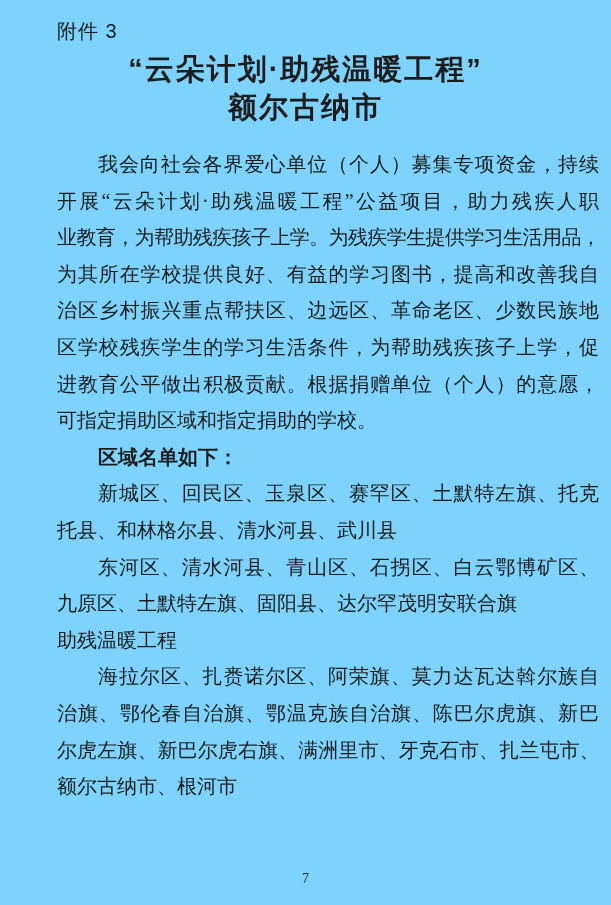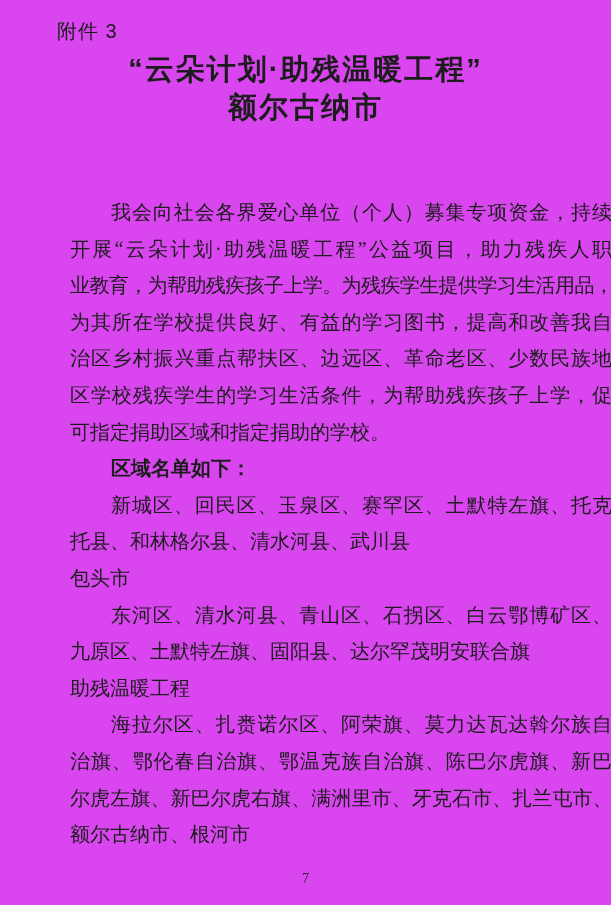--- a/index.html
+++ b/index.html
@@ -1,21 +1,21 @@
 <!DOCTYPE html>
 <html><head>
 <meta charset="utf-8">
 <style>
   html, body { margin: 0; padding: 0; background: #e9e9e9; }
   .page {
     position: relative;
     width: 611px;
     height: 905px;
     margin: 0 auto;
-    background: #d946ef;
+    background: #7dd3fc;
     color: #1c1c1c;
     font-family: "Liberation Serif", "DejaVu Serif", serif;
     overflow: hidden;
   }
   .attachment-label {
     position: absolute;
     top: 17px;
     left: 57px;
     font-size: 20px;
     line-height: 28px;
@@ -31,23 +31,22 @@
     font-weight: bold;
     font-size: 29px;
     line-height: 38px;
     letter-spacing: 2px;
   }
   .doc-title.t1 { top: 50px; }
   .doc-title.t2 { top: 88px; }
   .body-block {
     position: absolute;
     top: 146px;
-    left: 70px;
+    left: 57px;
     width: 542px;
-    margin-top: 48px;
   }
   .line {
     height: 36.6px;
     line-height: 36.6px;
     font-size: 20px;
     overflow: hidden;
     white-space: nowrap;
   }
   .justify {
     text-align: justify;
@@ -82,28 +81,28 @@
   <div class="doc-title t2">额尔古纳市</div>
 
   <div class="body-block">
 
     <div class="line indent justify">我会向社会各界爱心单位（个人）募集专项资金，持续</div>
     <div class="line justify">开展“云朵计划·助残温暖工程”公益项目，助力残疾人职</div>
     <div class="line justify tight">业教育，为帮助残疾孩子上学。为残疾学生提供学习生活用品，</div>
     <div class="line justify">为其所在学校提供良好、有益的学习图书，提高和改善我自</div>
     <div class="line justify">治区乡村振兴重点帮扶区、边远区、革命老区、少数民族地</div>
     <div class="line justify">区学校残疾学生的学习生活条件，为帮助残疾孩子上学，促</div>
+    <div class="line justify">进教育公平做出积极贡献。根据捐赠单位（个人）的意愿，</div>
     <div class="line">可指定捐助区域和指定捐助的学校。</div>
 
     <div class="line indent list-heading">区域名单如下：</div>
 
     <div class="line indent justify">新城区、回民区、玉泉区、赛罕区、土默特左旗、托克</div>
     <div class="line">托县、和林格尔县、清水河县、武川县</div>
 
-    <div class="line">包头市</div>
     <div class="line indent justify">东河区、清水河县、青山区、石拐区、白云鄂博矿区、</div>
     <div class="line">九原区、土默特左旗、固阳县、达尔罕茂明安联合旗</div>
 
     <div class="line">助残温暖工程</div>
     <div class="line indent justify">海拉尔区、扎赉诺尔区、阿荣旗、莫力达瓦达斡尔族自</div>
     <div class="line justify">治旗、鄂伦春自治旗、鄂温克族自治旗、陈巴尔虎旗、新巴</div>
     <div class="line justify tight">尔虎左旗、新巴尔虎右旗、满洲里市、牙克石市、扎兰屯市、</div>
     <div class="line">额尔古纳市、根河市</div>
 
   </div>

